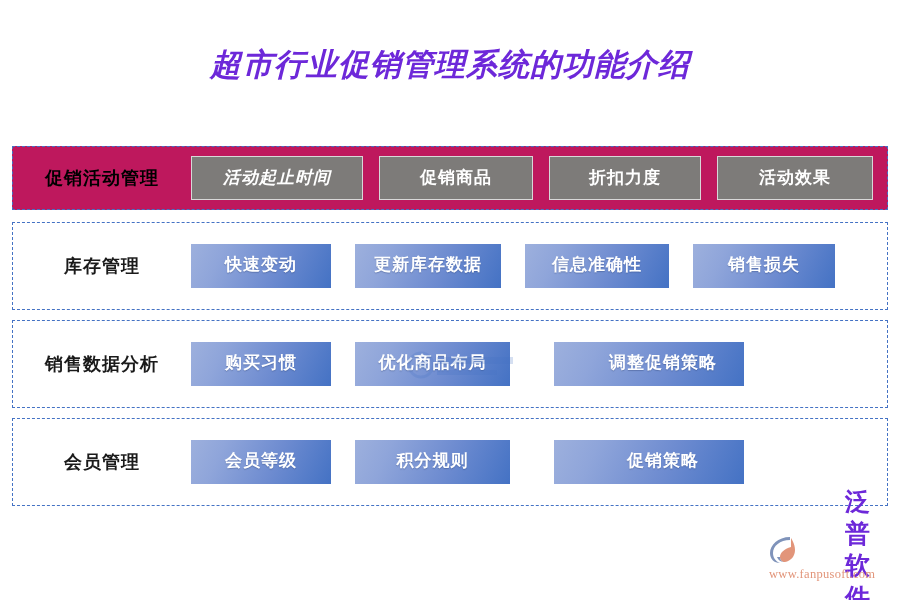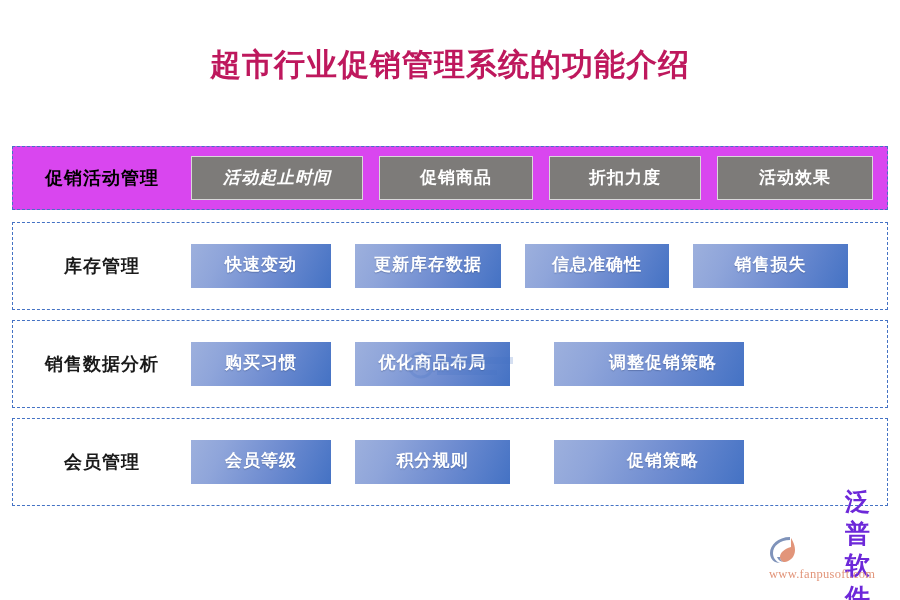--- a/index.html
+++ b/index.html
@@ -17,43 +17,44 @@
 
   
   .page-title {
     position: absolute;
     top: 44px;
     left: 0;
     width: 900px;
     text-align: center;
     font-size: 31px;
     font-weight: bold;
-    color: #be185d;
-    letter-spacing: 1px;
-    font-family: "Liberation Serif", "DejaVu Serif", serif;
+    color: #6d28d9;
+    letter-spacing: 1px;
+    font-family: "Liberation Serif", "DejaVu Serif", serif;
+    font-style: italic;
   }
 
   
   .rows {
     position: absolute;
     top: 146px;
     left: 12px;
     width: 876px;
   }
 
   .row {
     box-sizing: border-box;
     border: 1.5px dashed #4472c4;
     display: flex;
     align-items: center;
     position: relative;
   }
 
   .row.row-gray {
-    background: #d946ef;
+    background: #be185d;
     height: 64px;
     margin-bottom: 12px;
   }
 
   .row.row-plain {
     background: #ffffff;
     height: 88px;
     margin-bottom: 10px;
   }
 
@@ -116,21 +117,21 @@
   
   .r1 .chip-gray:nth-child(1) { width: 172px; font-style: italic; }
   .r1 .chip-gray:nth-child(2) { width: 154px; }
   .r1 .chip-gray:nth-child(3) { width: 152px; }
   .r1 .chip-gray:nth-child(4) { width: 156px; margin-right: 0; }
 
   
   .r2 .chip-blue:nth-child(1) { width: 140px; margin-right: 24px; }
   .r2 .chip-blue:nth-child(2) { width: 146px; margin-right: 24px; }
   .r2 .chip-blue:nth-child(3) { width: 144px; margin-right: 24px; }
-  .r2 .chip-blue:nth-child(4) { width: 155px; margin-right: 0; }
+  .r2 .chip-blue:nth-child(4) { width: 142px; margin-right: 0; }
 
   
   .r3 .chip-blue:nth-child(1),
   .r4 .chip-blue:nth-child(1) { width: 140px; margin-right: 24px; }
   .r3 .chip-blue:nth-child(2),
   .r4 .chip-blue:nth-child(2) { width: 155px; margin-right: 44px; }
   .r3 .chip-blue:nth-child(3),
   .r4 .chip-blue:nth-child(3) { width: 190px; margin-right: 0; padding-left: 28px; }
 
   

